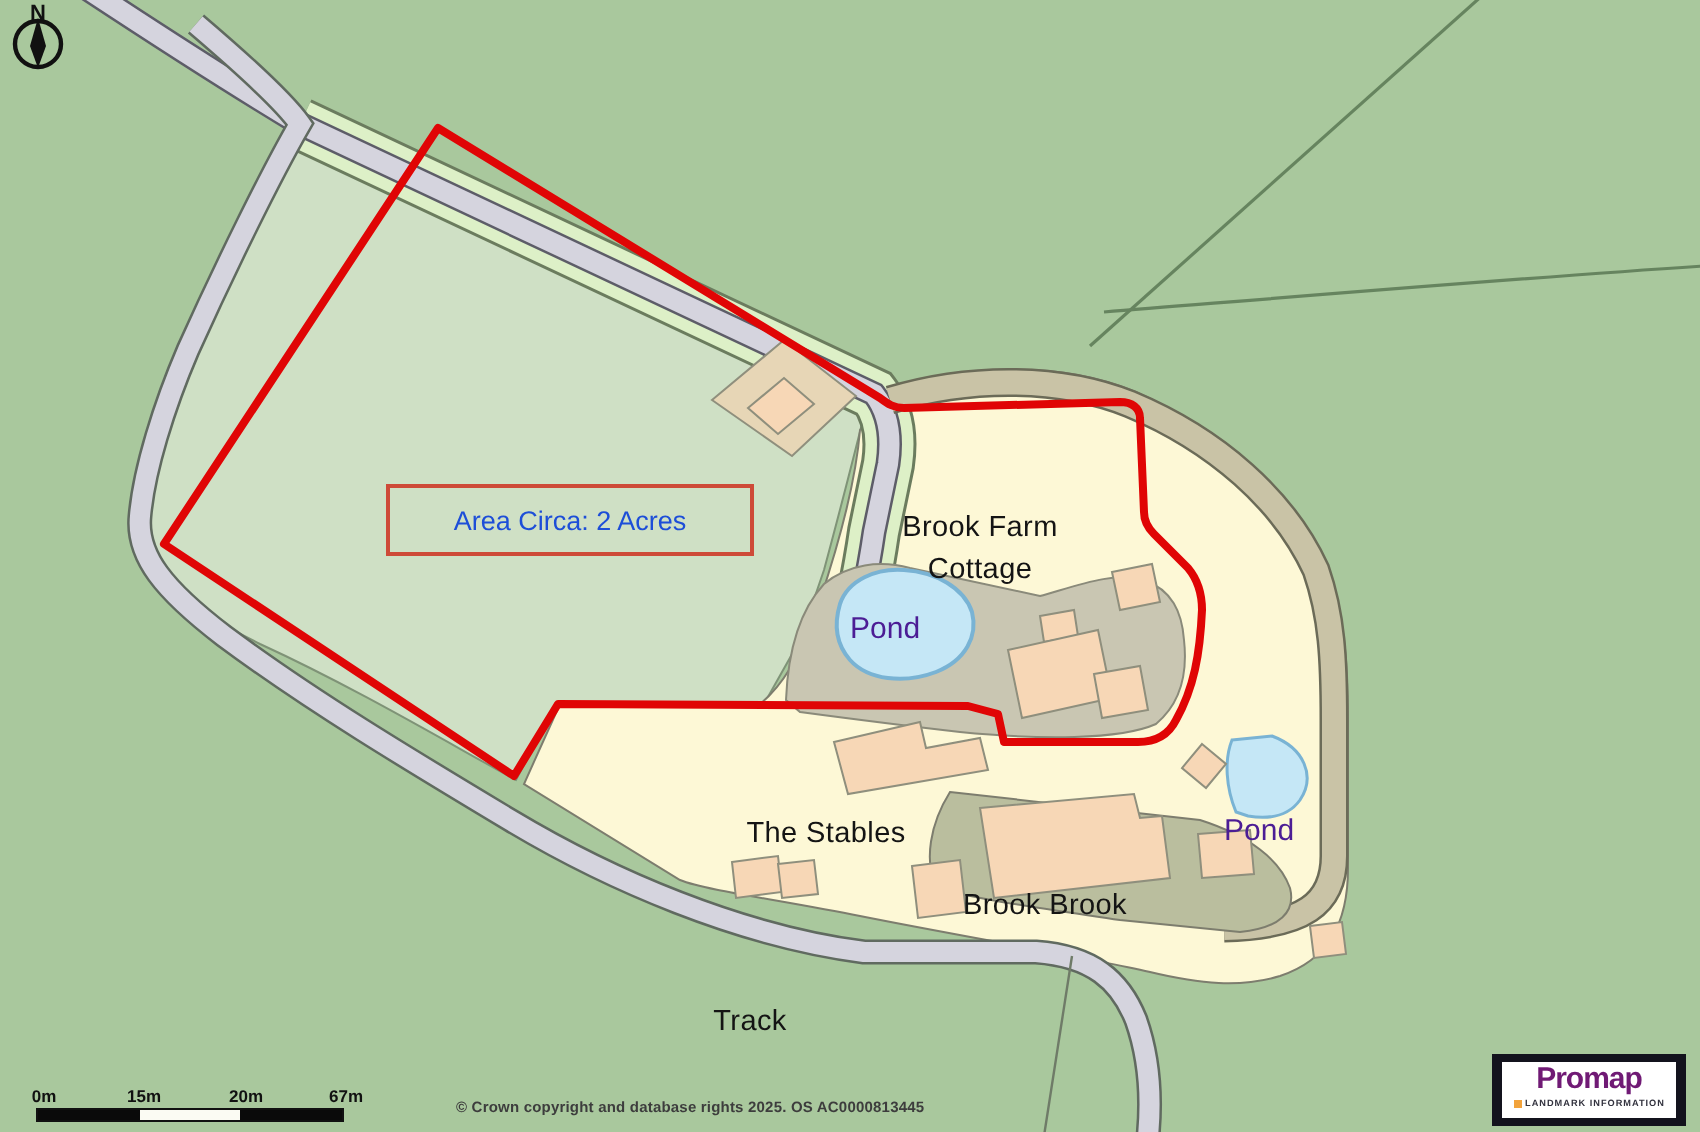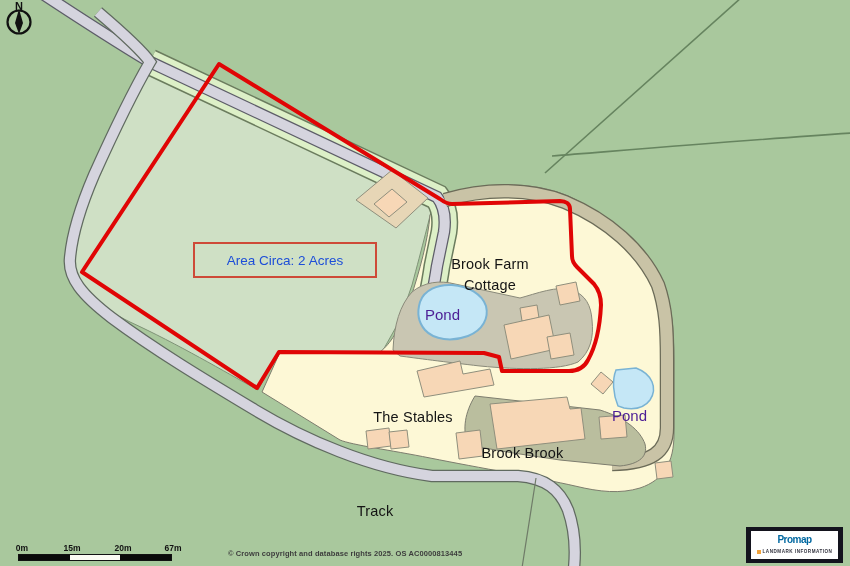--- a/index.html
+++ b/index.html
@@ -23,21 +23,21 @@
   .scalebar .bar { position: absolute; top: 11px; left: 0; width: 154px; height: 7px; border: 1px solid #111; display: flex; }
   .scalebar .seg { flex: 1; }
   .seg.dark { background: #0a0a0a; }
   .seg.light { background: #fbfbf3; }
 
   .copyright { position: absolute; left: 228px; top: 549px; font-size: 7.5px; font-weight: bold; color: #3d3d3d; letter-spacing: 0.1px; }
 
   .promap { position: absolute; left: 746px; top: 527px; width: 97px; height: 36px;
     background: #13131D; display: flex; align-items: center; justify-content: center; }
   .promap-inner { width: 87px; height: 28px; background: #ffffff; text-align: center; padding-top: 1px; }
-  .promap-name { font-size: 10px; font-weight: bold; color: #0369a1; letter-spacing: -0.5px; line-height: 16px; }
+  .promap-name { font-size: 15px; font-weight: bold; color: #701a75; letter-spacing: -0.5px; line-height: 16px; }
   .promap-tagline { display: flex; align-items: center; justify-content: center; gap: 2px; margin-top: 1px; }
   .promap-dot { width: 4px; height: 4px; background: #F2A33C; display: inline-block; }
   .promap-tagline span { font-size: 4.6px; font-weight: bold; color: #33333f; letter-spacing: 0.5px; }
 </style>
 </head>
 <body>
 
 <div class="stage">
 
   <svg class="map-svg" width="850" height="566" viewBox="0 0 850 566">

